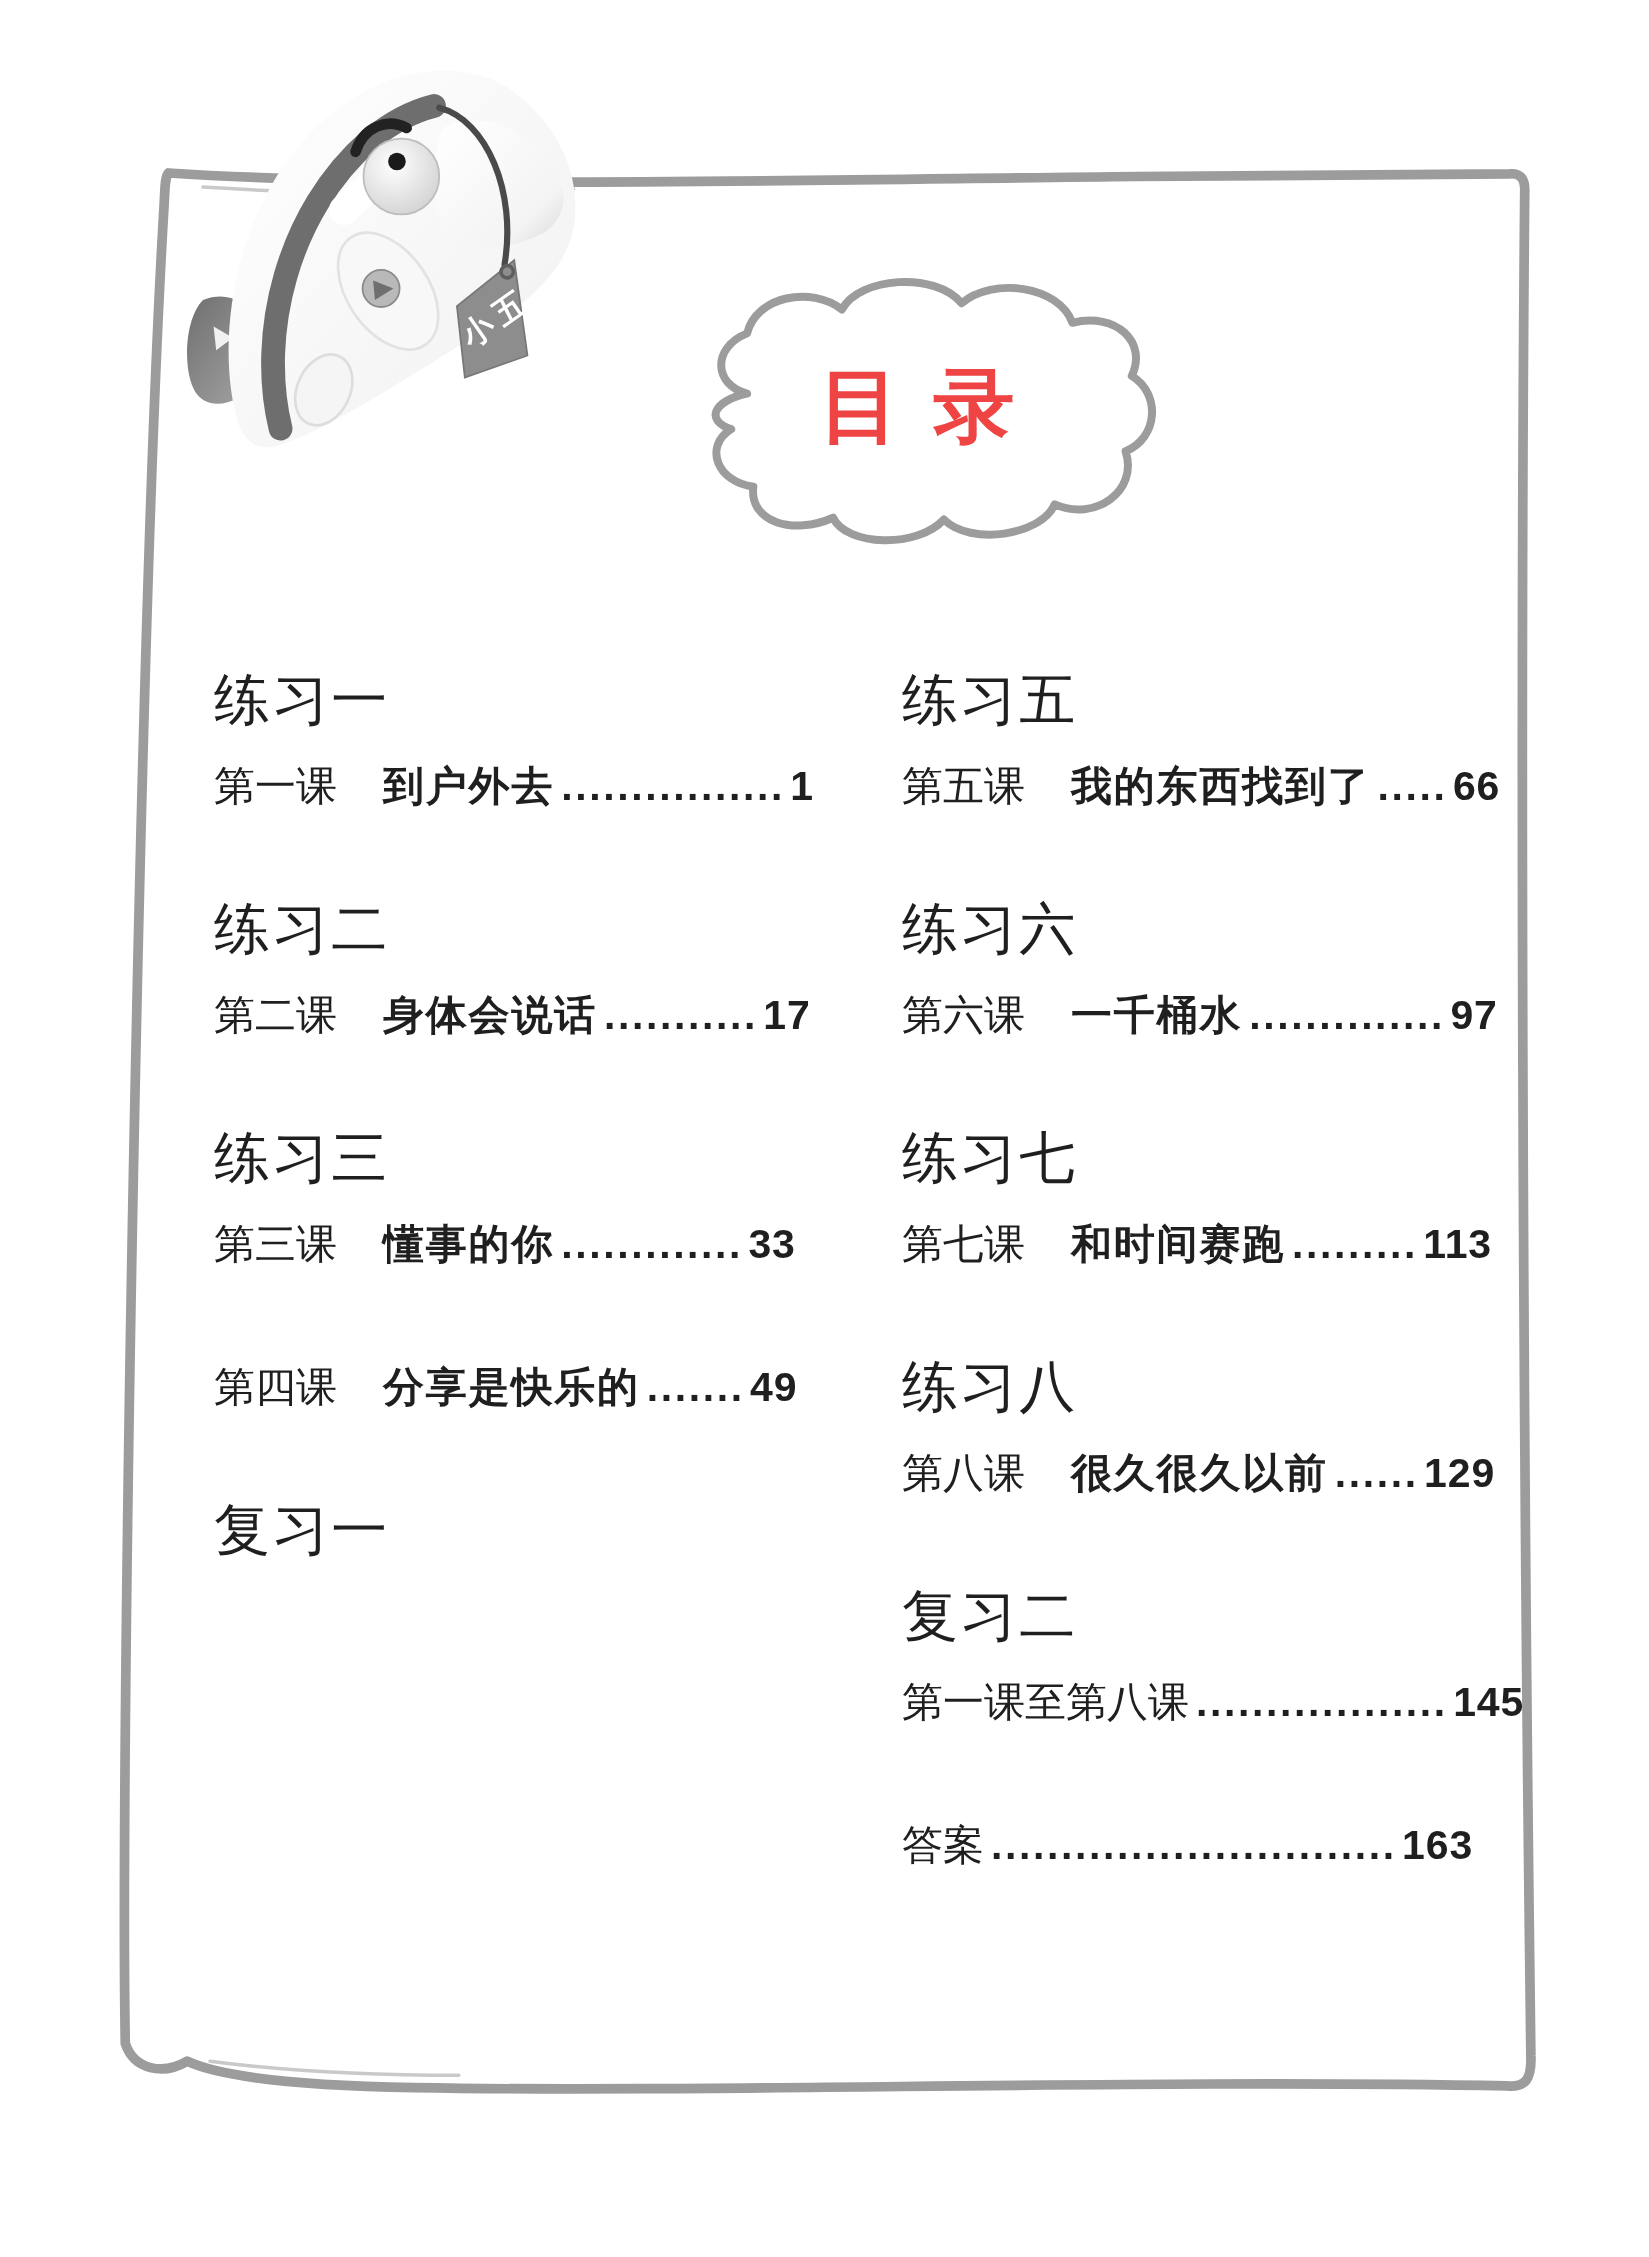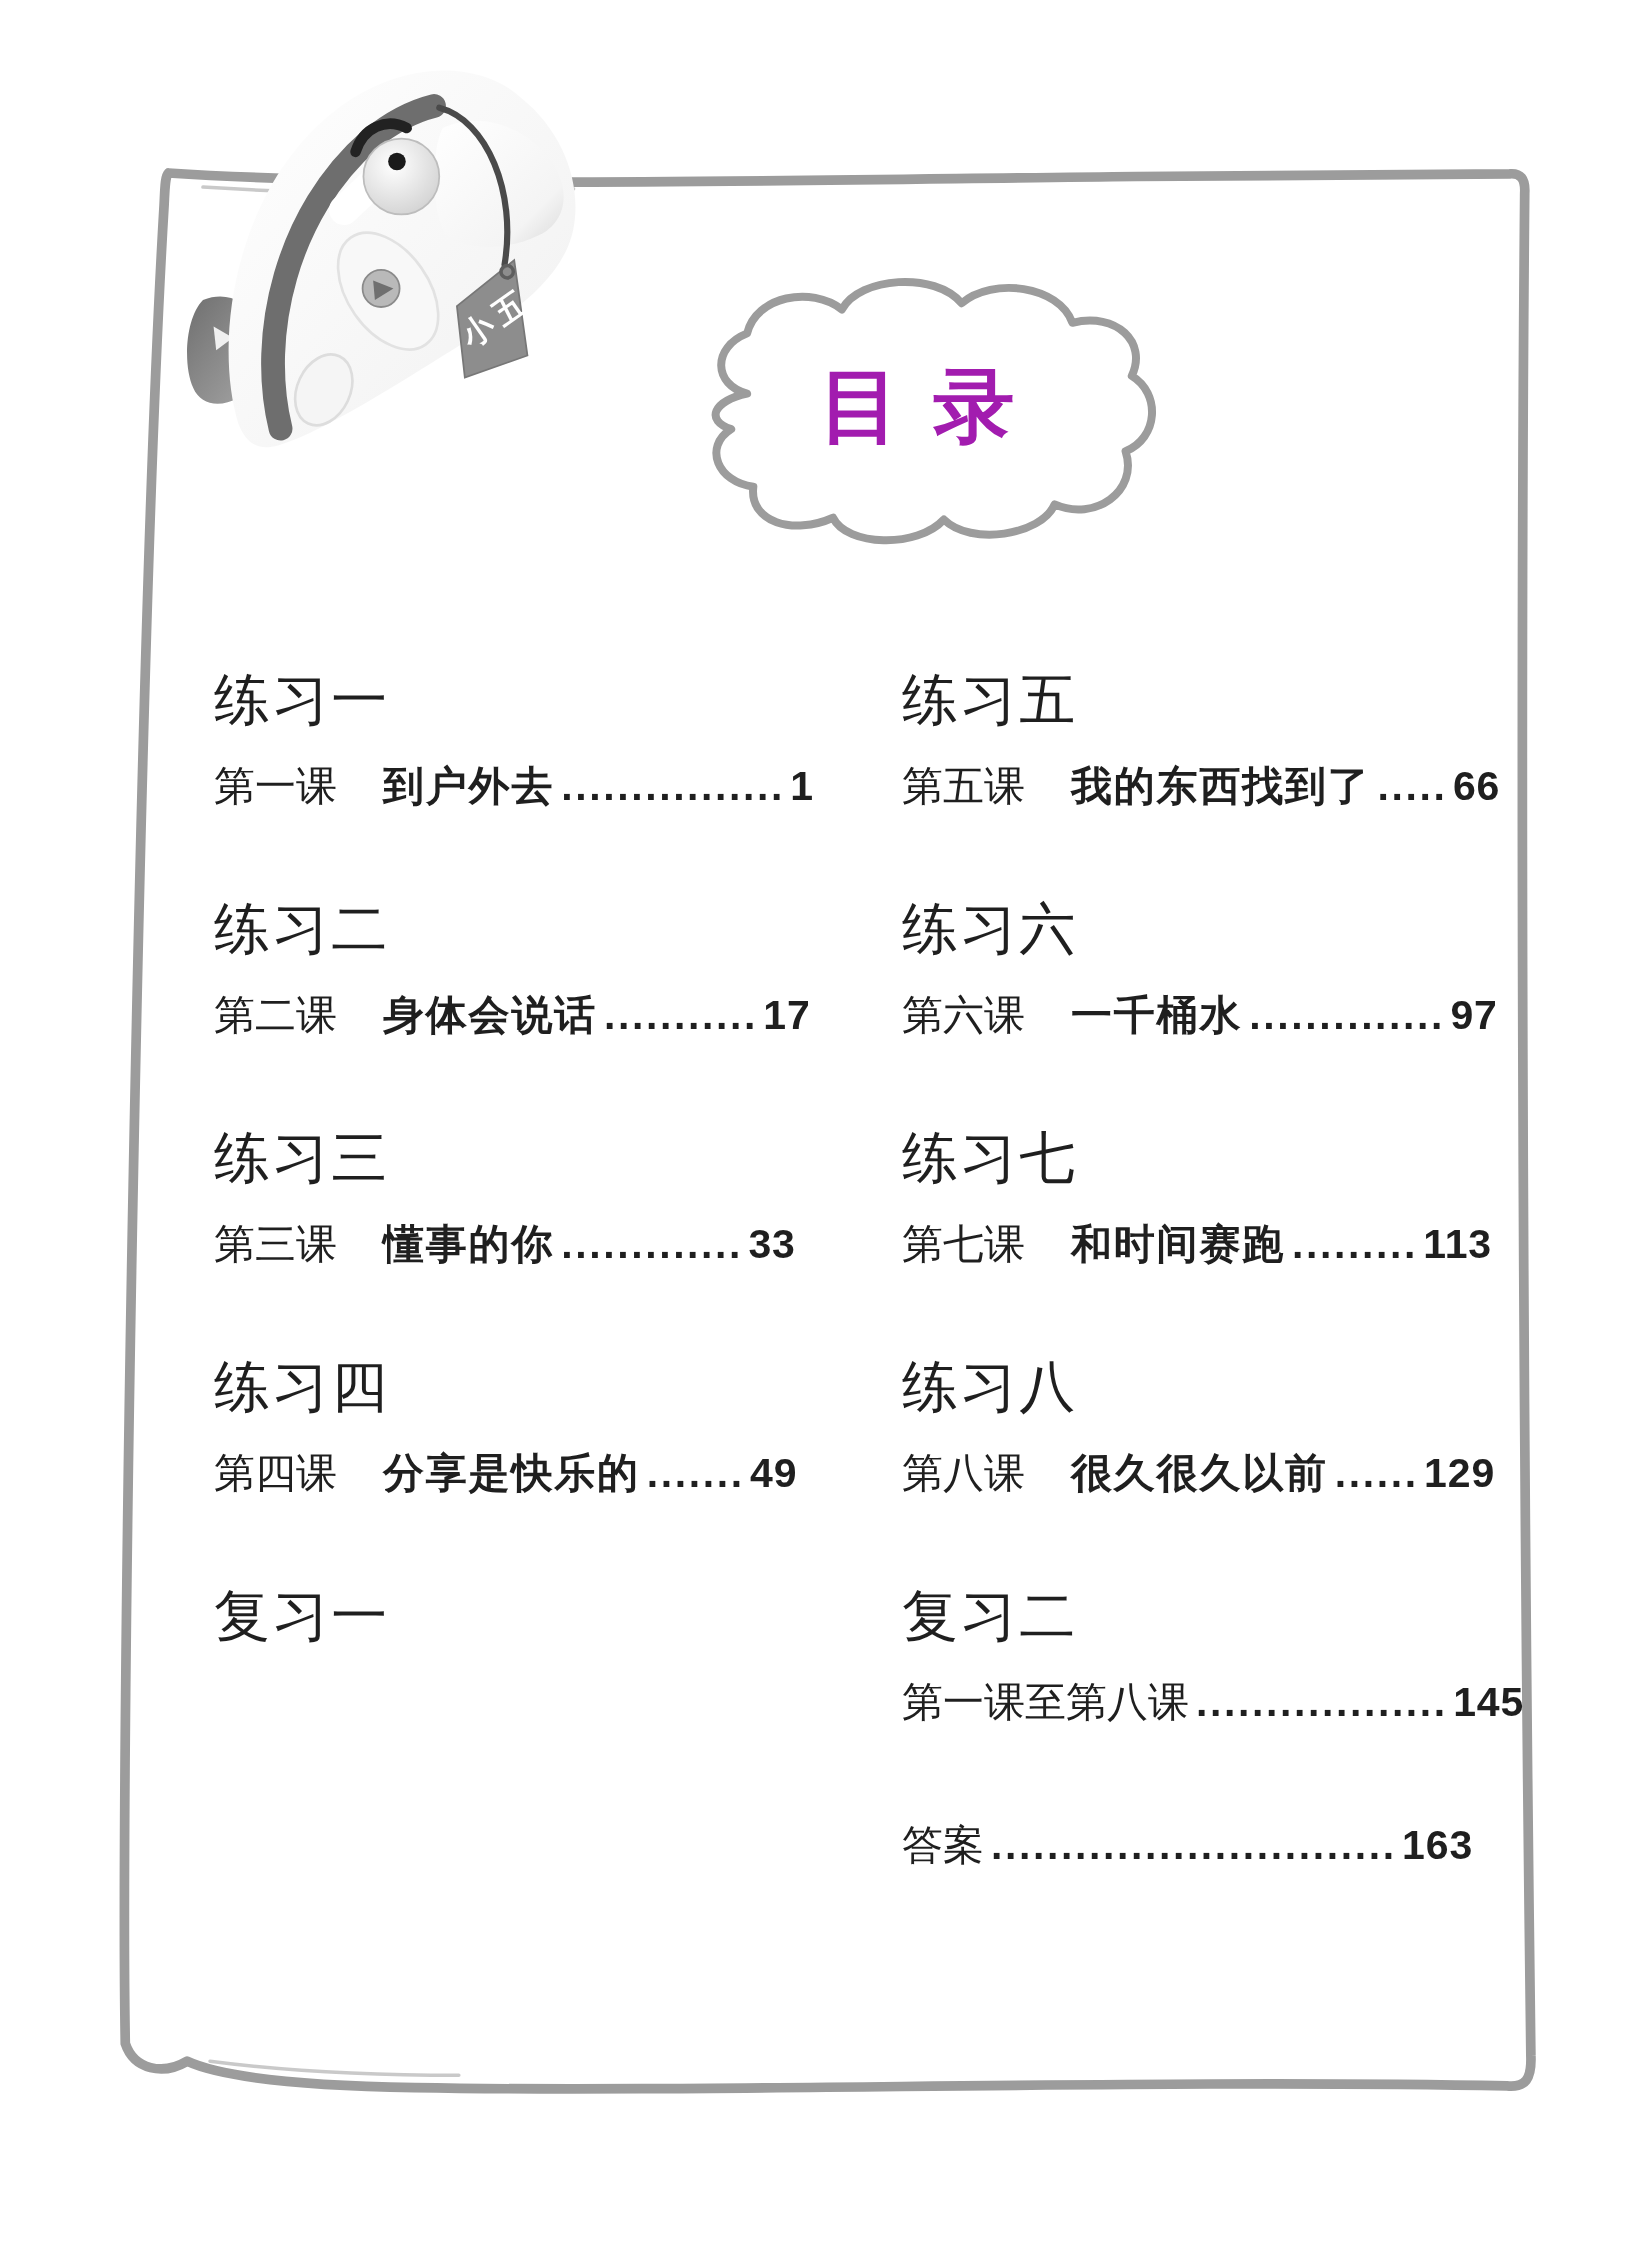--- a/index.html
+++ b/index.html
@@ -22,21 +22,21 @@
   .frame-path{fill:none;stroke:var(--frame);stroke-width:11;stroke-linejoin:round;stroke-linecap:round;}
   .frame-path2{fill:none;stroke:var(--frame);stroke-width:4;opacity:.55;stroke-linecap:round;}
 
   
   .cloud{position:absolute;left:678px;top:265px;width:483px;height:291px;z-index:2;}
   .cloud svg{position:absolute;left:0;top:0;width:100%;height:100%;}
   .cloud-path{fill:#ffffff;stroke:var(--frame);stroke-width:9;stroke-linejoin:round;}
   .cloud-title{
     position:absolute;left:0;top:0;width:100%;height:100%;
     display:flex;align-items:center;justify-content:center;
-    font-size:81px;font-weight:800;letter-spacing:5.3px;color:#a21caf;
+    font-size:81px;font-weight:800;letter-spacing:5.3px;color:#ef4444;
     padding-bottom:7px;
   }
 
   
   .col{position:absolute;top:672px;z-index:3;white-space:nowrap;}
   .col-left{left:214px;width:626px;}
   .col-right{left:902px;width:644px;}
   .group{margin-bottom:87px;}
   .heading{
     font-size:56px;line-height:56px;font-weight:500;
@@ -147,21 +147,20 @@
     </div>
     <div class="group">
       <div class="heading">练习二</div>
       <div class="row"><span class="lesson">第二课</span><span class="title bold">身体会说话</span><span class="dots">...........</span><span class="pagenum">17</span></div>
     </div>
     <div class="group">
       <div class="heading">练习三</div>
       <div class="row"><span class="lesson">第三课</span><span class="title bold">懂事的你</span><span class="dots">.............</span><span class="pagenum">33</span></div>
     </div>
     <div class="group">
-      <div class="heading">练习四</div>
       <div class="row"><span class="lesson">第四课</span><span class="title bold">分享是快乐的</span><span class="dots">.......</span><span class="pagenum">49</span></div>
     </div>
     <div class="group">
       <div class="heading">复习一</div>
     </div>
   </div>
 <div class="col col-right" id="col-right">
     <div class="group">
       <div class="heading">练习五</div>
       <div class="row"><span class="lesson">第五课</span><span class="title bold">我的东西找到了</span><span class="dots">.....</span><span class="pagenum">66</span></div>

